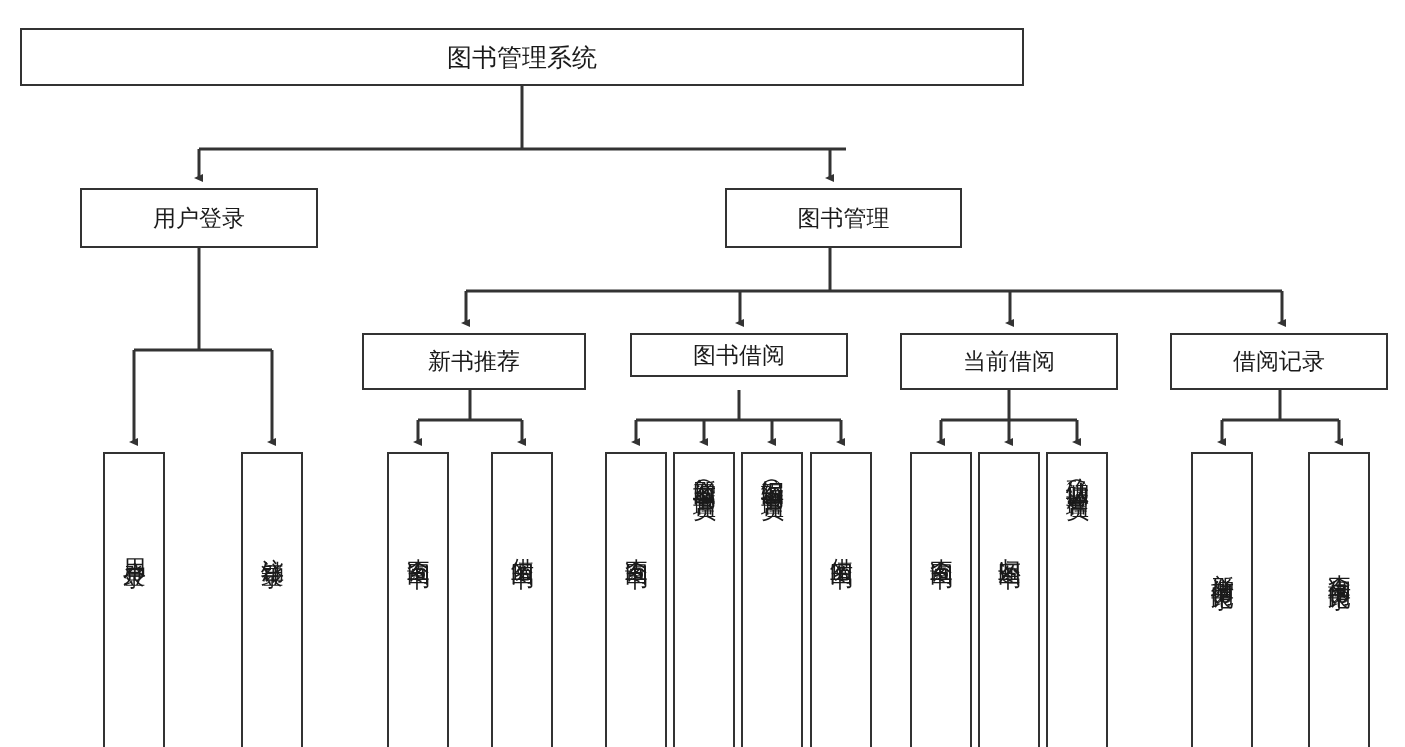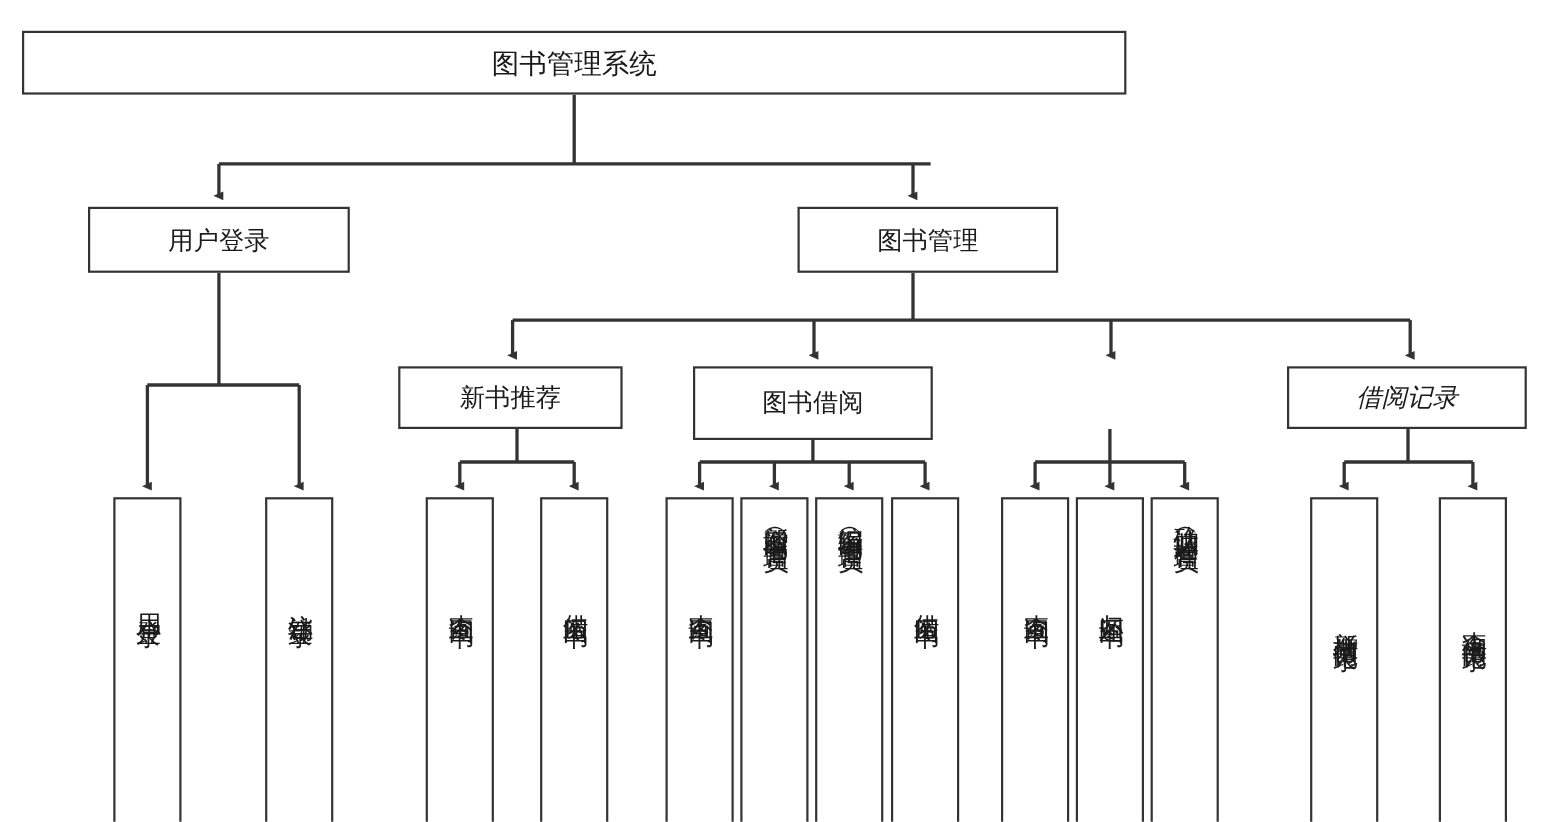--- a/index.html
+++ b/index.html
@@ -121,27 +121,30 @@
     <span>图书管理系统</span>
   </div>
 
   <div class="node lvl2" style="left:80px;top:172px;width:238px;height:60px;">
     <span>用户登录</span>
   </div>
   <div class="node lvl2" style="left:711px;top:172px;width:237px;height:60px;margin-left:14px;">
     <span>图书管理</span>
   </div>
 
-  <div class="node lvl3" style="left:362px;top:317px;width:204px;height:57px;">
+  <div class="node lvl3" style="left:362px;top:317px;width:224px;height:57px;">
     <span>新书推荐</span>
   </div>
-  <div class="node lvl3" style="left:630px;top:317px;width:218px;height:67px;text-align:right;">
+  <div class="node lvl3" style="left:630px;top:317px;width:218px;height:44px;text-align:right;">
     <span>图书借阅</span>
   </div>
-  <div class="node lvl3" style="left:1170px;top:317px;width:218px;height:57px;font-style:italic;">
+  <div class="node lvl3" style="left:900px;top:317px;width:218px;height:57px;">
+    <span>当前借阅</span>
+  </div>
+  <div class="node lvl3" style="left:1170px;top:317px;width:218px;height:57px;">
     <span>借阅记录</span>
   </div>
 
   <div class="leaf mid" style="left:103px;top:436px;width:62px;height:299px;">
     <span class="vtext">用户登录</span>
   </div>
   <div class="leaf mid" style="left:241px;top:436px;width:62px;height:299px;">
     <span class="vtext">注销登录</span>
   </div>
 

